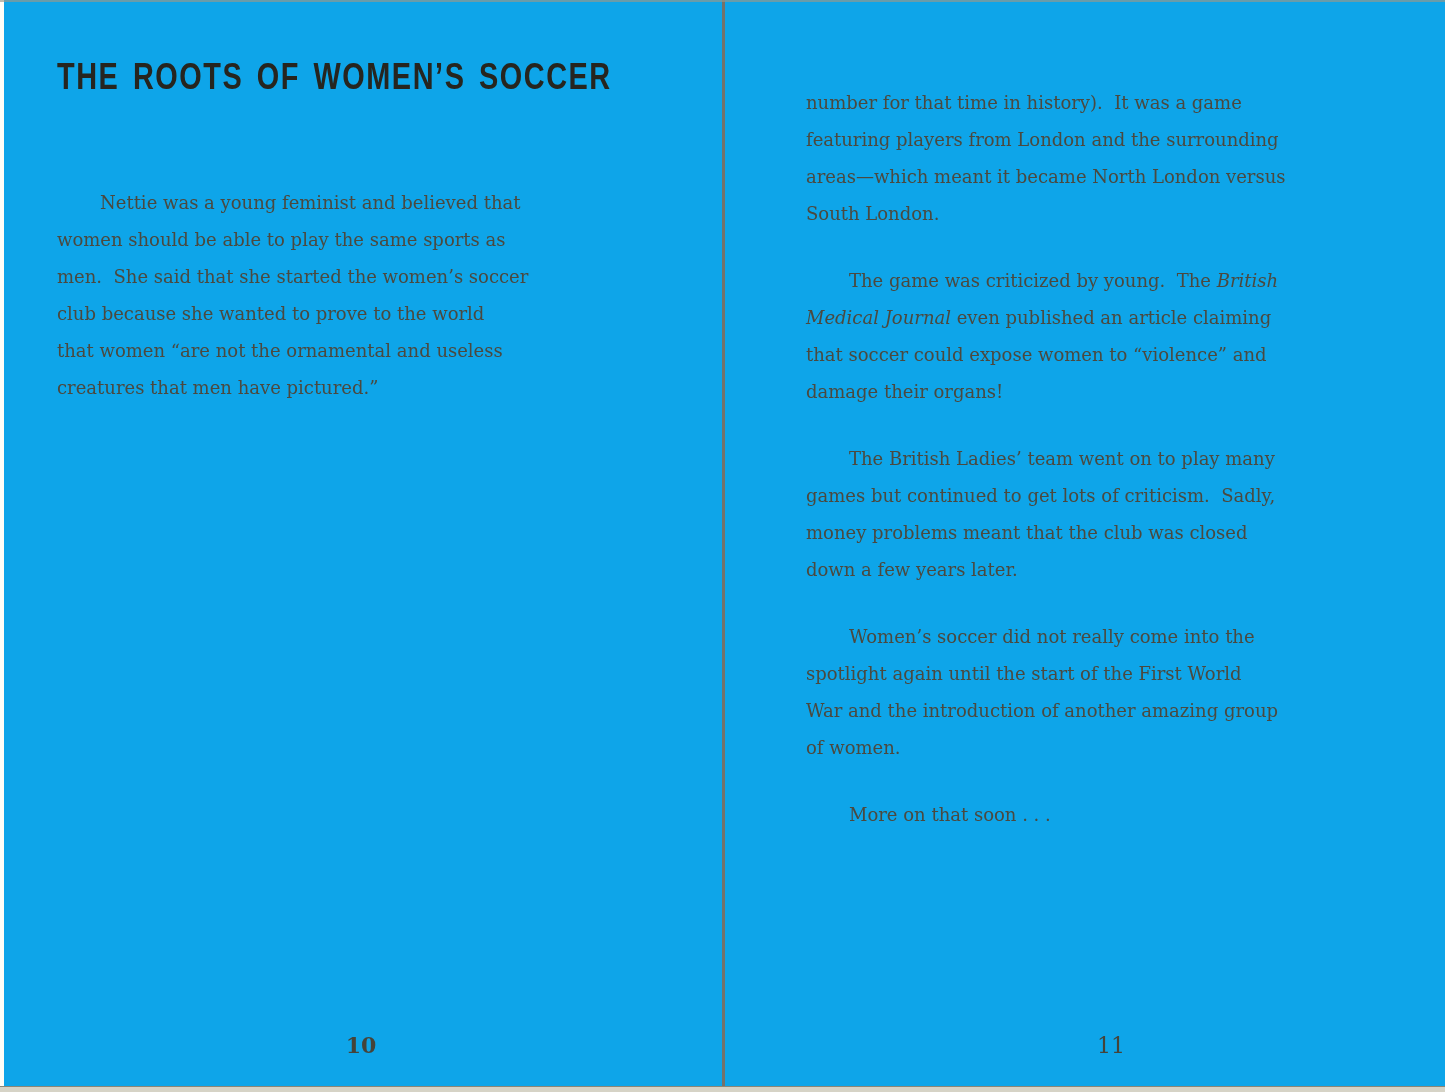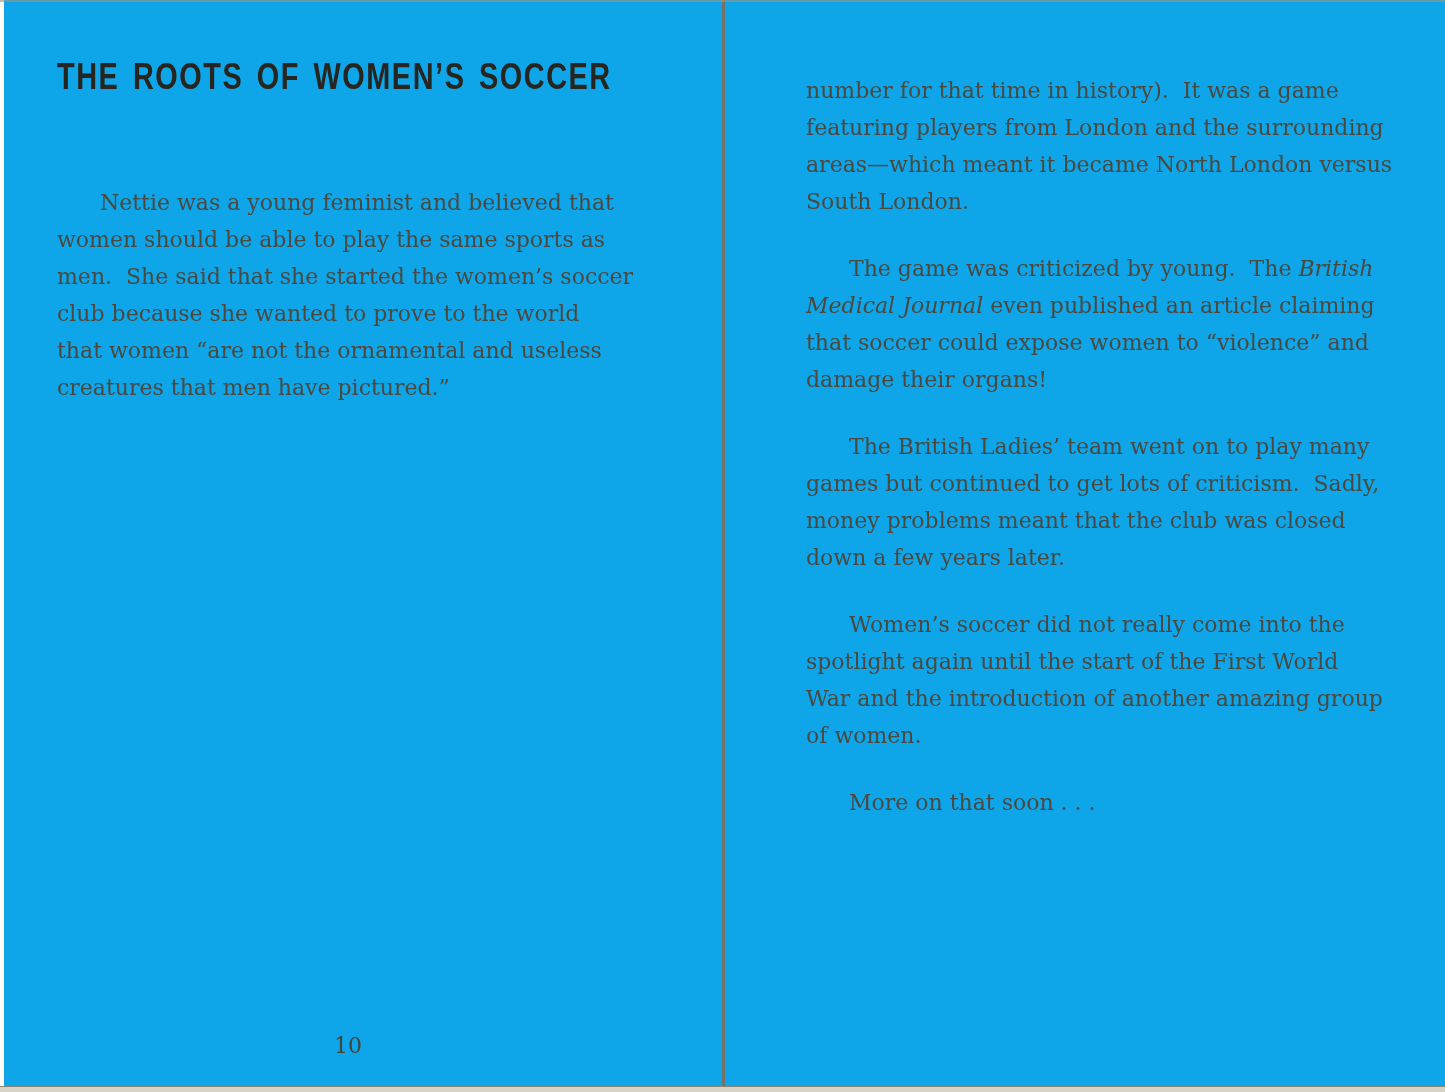--- a/index.html
+++ b/index.html
@@ -55,41 +55,41 @@
     font-size: 37px;
     line-height: 42px;
     letter-spacing: 2px;
     word-spacing: 5px;
     color: #26251f;
     transform: scaleX(0.78);
     transform-origin: left center;
     white-space: nowrap;
   }
   .body-text p {
-    margin: 0 0 30px 0;
-    font-size: 22px;
+    margin: 12px 0 30px 0;
+    font-size: 18px;
     line-height: 37px;
     white-space: pre-wrap;
     width: 610px;
   }
   .body-text p.indent {
     text-indent: 43px;
   }
   .body-text i {
     font-style: italic;
   }
   .pagenum {
     position: absolute;
     bottom: 34px;
     font-size: 22px;
     color: #45443a;
     text-align: center;
     width: 610px;
   }
-  .page.left .pagenum { left: 39px; }
+  .page.left .pagenum { left: 52px; font-weight: bold; }
   .page.right .pagenum { left: 81px; }
   
   .bottom-edge {
     position: absolute;
     left: 0; right: 0; bottom: 0;
     height: 5px;
     background: #d6d3c6;
     border-top: 1px solid #8a8778;
     z-index: 3;
   }
@@ -123,16 +123,17 @@
 damage their organs!</span></p>
     <p class="indent">The British Ladies’ team went on to play many
 games but continued to get lots of criticism.  Sadly,
 money problems meant that the club was closed
 down a few years later.</p>
     <p class="indent">Women’s soccer did not really come into the
 spotlight again until the start of the First World
 War and the introduction of another amazing group
 of women.</p>
     <p class="indent">More on that soon . . .</p>
+    <div class="pagenum">11</div>
   </div>
 
   <div class="bottom-edge"></div>
 </div>
 
 </body></html>

